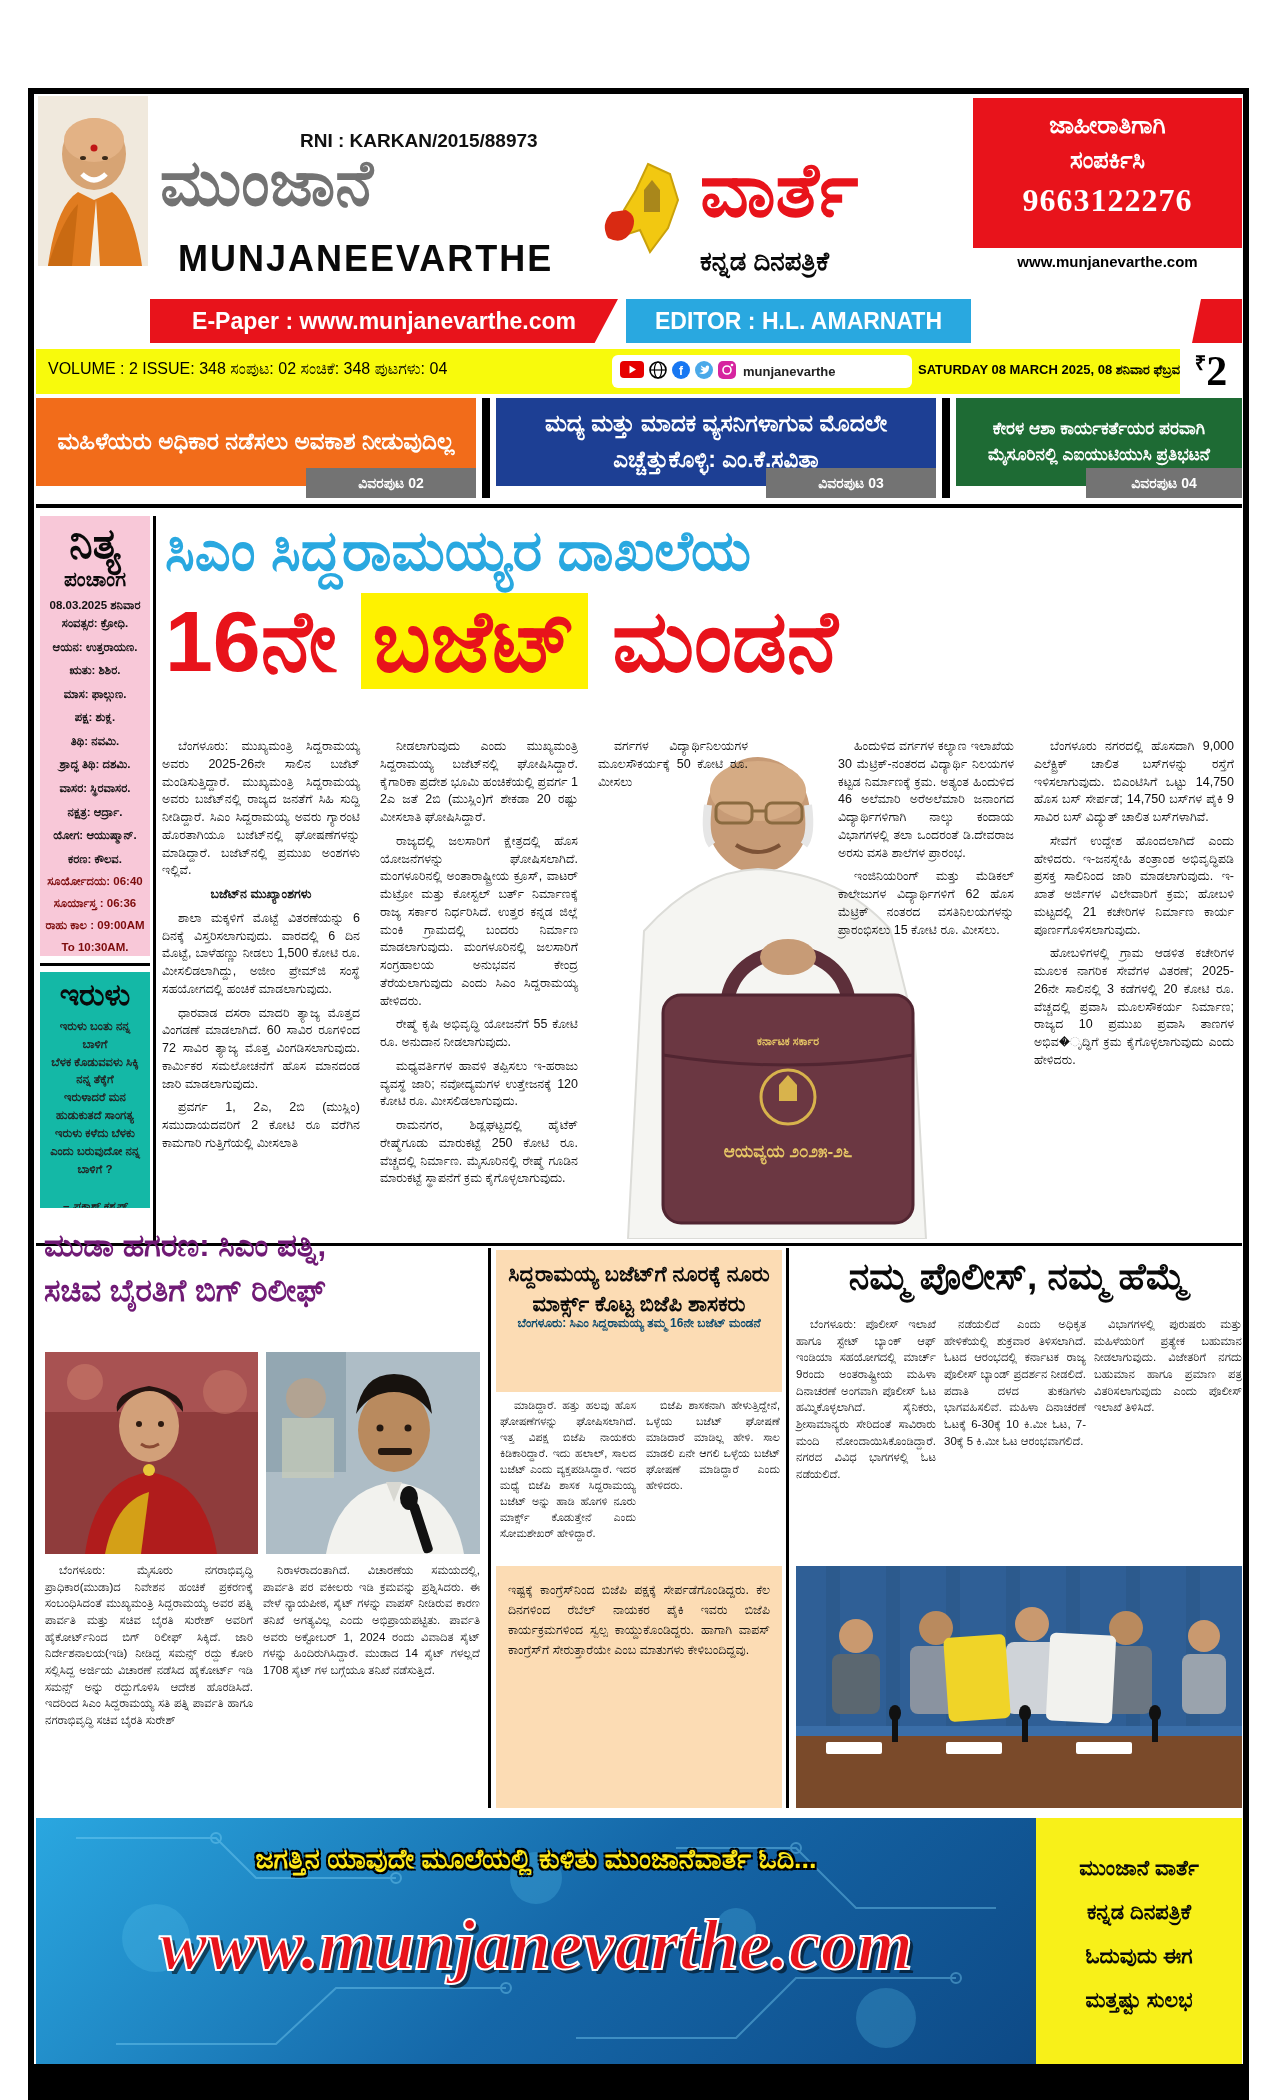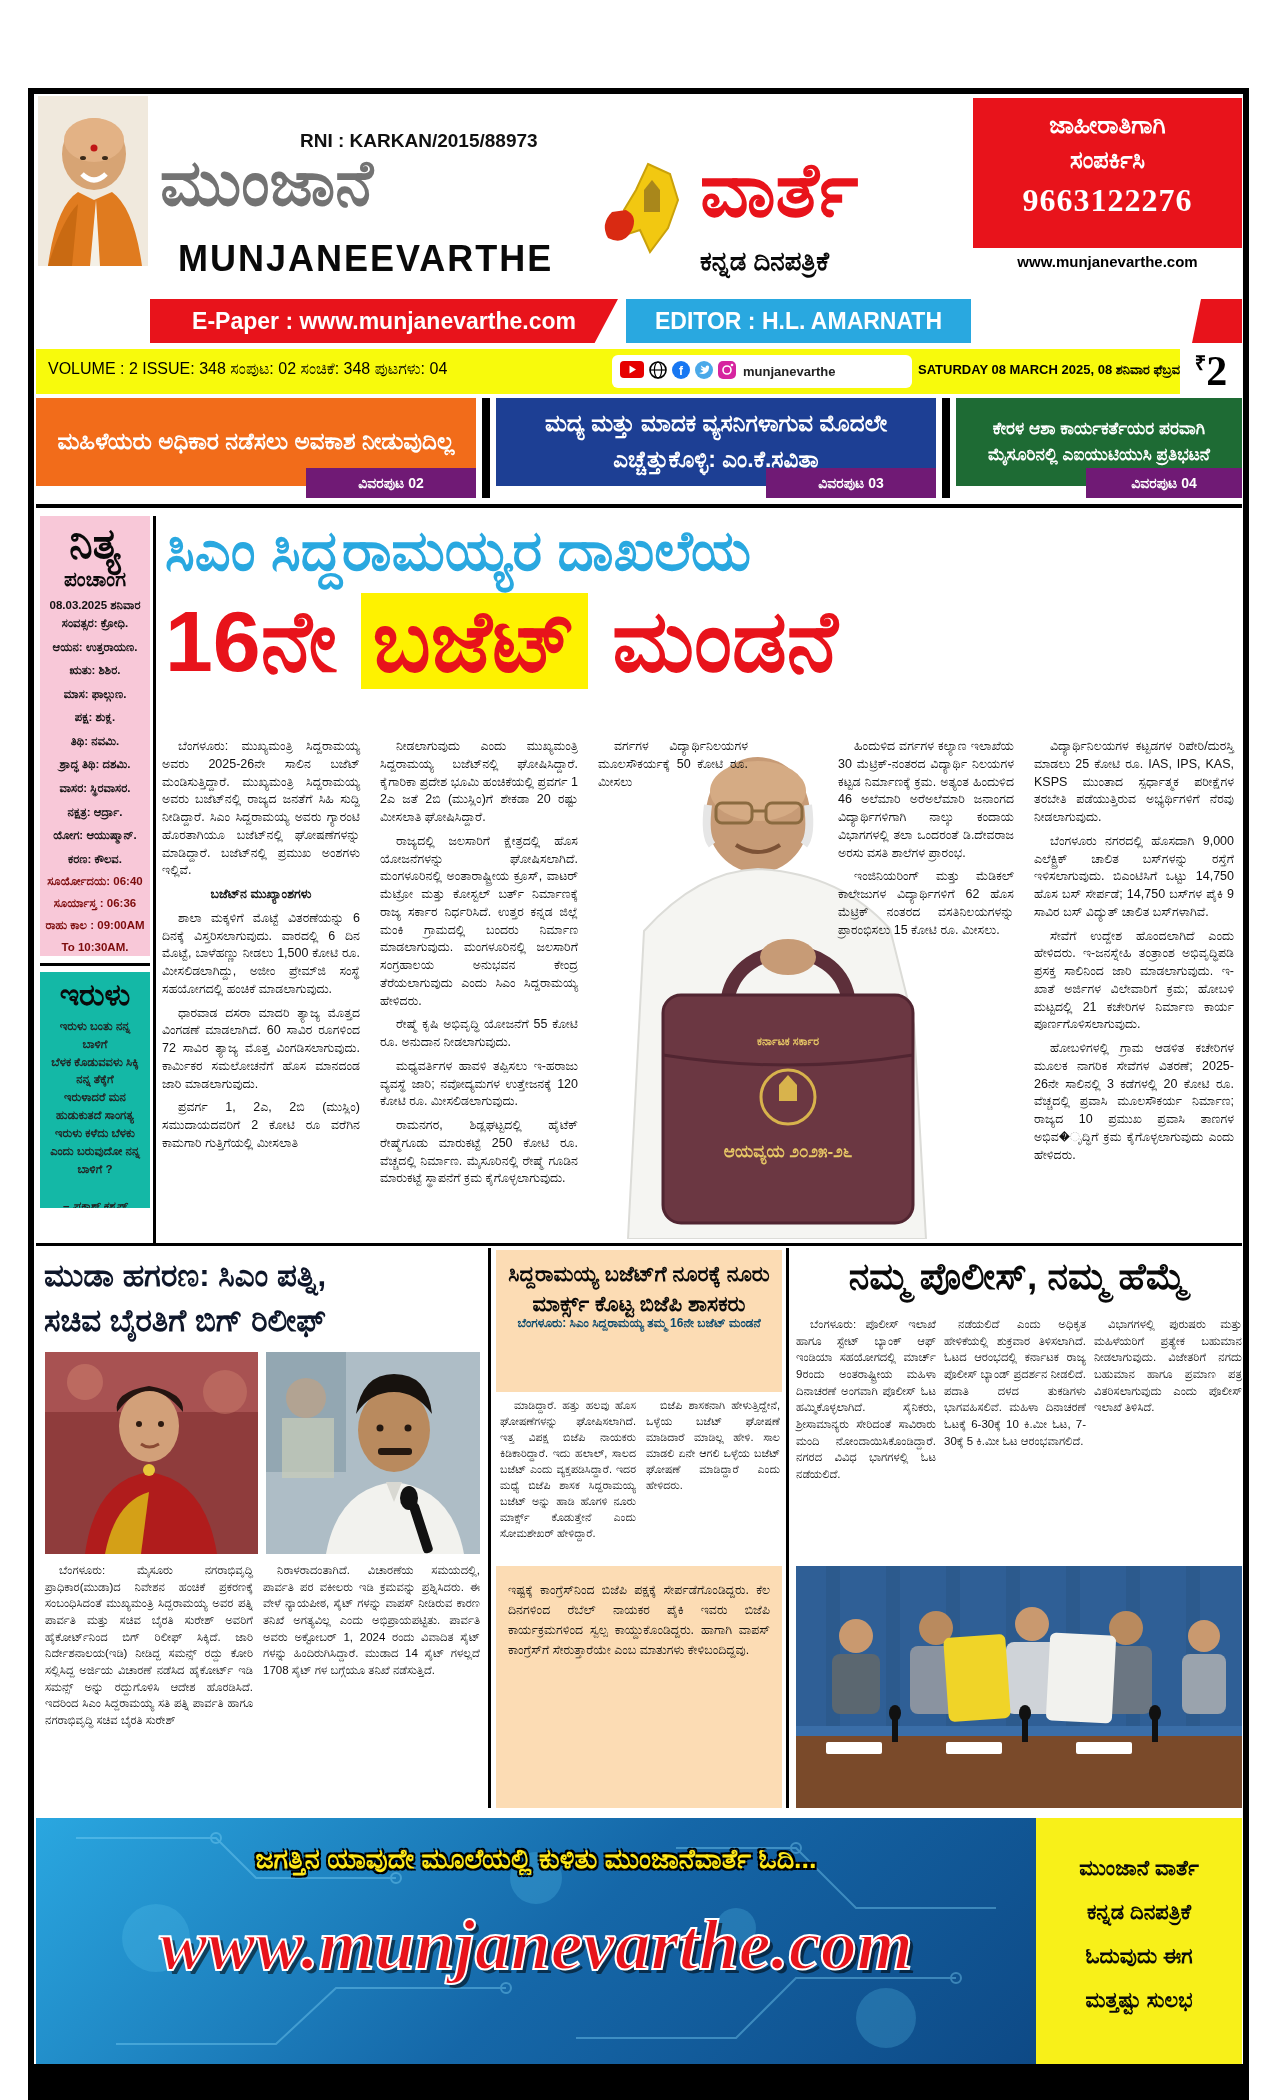--- a/index.html
+++ b/index.html
@@ -7,21 +7,21 @@
   #page{position:relative;width:1275px;height:2100px;background:#ffffff;overflow:hidden;}
   .abs{position:absolute;}
   .blk{background:#000;}
   .justify{text-align:justify;}
   .bodytxt{font-size:12.5px;line-height:1.42;color:#101010;text-align:justify;}
   .bodytxt p{margin:0 0 6px 0;text-indent:16px;}
   .bodytxt p.subhead{text-indent:0;text-align:center;font-weight:bold;}
   .smalltxt{font-size:11.5px;line-height:1.45;color:#101010;text-align:justify;}
   .smalltxt p{margin:0 0 5px 0;text-indent:14px;}
   .teaser{color:#fff;font-weight:800;display:flex;align-items:center;justify-content:center;text-align:center;line-height:1.55;}
-  .pagetag{background:#701a75;color:#fff;font-weight:700;font-size:14px;display:flex;align-items:center;justify-content:center;}
+  .pagetag{background:#737373;color:#fff;font-weight:700;font-size:14px;display:flex;align-items:center;justify-content:center;}
   .panline{font-size:11.5px;line-height:2.05;color:#111;text-align:center;font-weight:600;}
   .sunline{font-size:11.5px;line-height:1.9;color:#7c0b0b;text-align:center;font-weight:800;}
   .poemline{font-size:11.5px;line-height:1.55;color:#222;text-align:center;font-weight:600;}
   .barlabel{color:#fff;font-weight:800;font-size:23px;display:flex;align-items:center;justify-content:center;white-space:nowrap;}
   .icn{display:inline-block;vertical-align:middle;margin-right:5px;}
   svg text{font-family:"Liberation Sans", sans-serif;}
 </style>
 </head>
 <body>
 
@@ -229,31 +229,30 @@
     <p>ರಾಮನಗರ, ಶಿಡ್ಲಘಟ್ಟದಲ್ಲಿ ಹೈಟೆಕ್ ರೇಷ್ಮೆಗೂಡು ಮಾರುಕಟ್ಟೆ 250 ಕೋಟಿ ರೂ. ವೆಚ್ಚದಲ್ಲಿ ನಿರ್ಮಾಣ. ಮೈಸೂರಿನಲ್ಲಿ ರೇಷ್ಮೆ ಗೂಡಿನ ಮಾರುಕಟ್ಟೆ ಸ್ಥಾಪನೆಗೆ ಕ್ರಮ ಕೈಗೊಳ್ಳಲಾಗುವುದು.</p>
   </div>
   <div class="abs bodytxt" style="left:598px;top:738px;width:150px;height:110px;z-index:1;">
     <p>ವರ್ಗಗಳ ವಿದ್ಯಾರ್ಥಿನಿಲಯಗಳ ಮೂಲಸೌಕರ್ಯಕ್ಕೆ 50 ಕೋಟಿ ರೂ. ಮೀಸಲು</p>
   </div>
   <div class="abs bodytxt" style="left:838px;top:738px;width:176px;height:300px;z-index:1;">
     <p>ಹಿಂದುಳಿದ ವರ್ಗಗಳ ಕಲ್ಯಾಣ ಇಲಾಖೆಯ 30 ಮೆಟ್ರಿಕ್-ನಂತರದ ವಿದ್ಯಾರ್ಥಿ ನಿಲಯಗಳ ಕಟ್ಟಡ ನಿರ್ಮಾಣಕ್ಕೆ ಕ್ರಮ. ಅತ್ಯಂತ ಹಿಂದುಳಿದ 46 ಅಲೆಮಾರಿ ಅರೆಅಲೆಮಾರಿ ಜನಾಂಗದ ವಿದ್ಯಾರ್ಥಿಗಳಿಗಾಗಿ ನಾಲ್ಕು ಕಂದಾಯ ವಿಭಾಗಗಳಲ್ಲಿ ತಲಾ ಒಂದರಂತೆ ಡಿ.ದೇವರಾಜ ಅರಸು ವಸತಿ ಶಾಲೆಗಳ ಪ್ರಾರಂಭ.</p>
     <p>ಇಂಜಿನಿಯರಿಂಗ್ ಮತ್ತು ಮೆಡಿಕಲ್ ಕಾಲೇಜುಗಳ ವಿದ್ಯಾರ್ಥಿಗಳಿಗೆ 62 ಹೊಸ ಮೆಟ್ರಿಕ್ ನಂತರದ ವಸತಿನಿಲಯಗಳನ್ನು ಪ್ರಾರಂಭಿಸಲು 15 ಕೋಟಿ ರೂ. ಮೀಸಲು.</p>
   </div>
   <div class="abs bodytxt" style="left:1034px;top:738px;width:200px;height:502px;z-index:1;">
-    <p>ವಿದ್ಯಾರ್ಥಿನಿಲಯಗಳ ಕಟ್ಟಡಗಳ ರಿಪೇರಿ/ದುರಸ್ತಿ ಮಾಡಲು 25 ಕೋಟಿ ರೂ. IAS, IPS, KAS, KSPS ಮುಂತಾದ ಸ್ಪರ್ಧಾತ್ಮಕ ಪರೀಕ್ಷೆಗಳ ತರಬೇತಿ ಪಡೆಯುತ್ತಿರುವ ಅಭ್ಯರ್ಥಿಗಳಿಗೆ ನೆರವು ನೀಡಲಾಗುವುದು.</p>
     <p>ಬೆಂಗಳೂರು ನಗರದಲ್ಲಿ ಹೊಸದಾಗಿ 9,000 ಎಲೆಕ್ಟ್ರಿಕ್ ಚಾಲಿತ ಬಸ್‌ಗಳನ್ನು ರಸ್ತೆಗೆ ಇಳಿಸಲಾಗುವುದು. ಬಿಎಂಟಿಸಿಗೆ ಒಟ್ಟು 14,750 ಹೊಸ ಬಸ್ ಸೇರ್ಪಡೆ; 14,750 ಬಸ್‌ಗಳ ಪೈಕಿ 9 ಸಾವಿರ ಬಸ್ ವಿದ್ಯುತ್ ಚಾಲಿತ ಬಸ್‌ಗಳಾಗಿವೆ.</p>
     <p>ಸೇವೆಗೆ ಉದ್ದೇಶ ಹೊಂದಲಾಗಿದೆ ಎಂದು ಹೇಳಿದರು. ಇ-ಜನಸ್ನೇಹಿ ತಂತ್ರಾಂಶ ಅಭಿವೃದ್ಧಿಪಡಿ ಪ್ರಸಕ್ತ ಸಾಲಿನಿಂದ ಜಾರಿ ಮಾಡಲಾಗುವುದು. ಇ-ಖಾತೆ ಅರ್ಜಿಗಳ ವಿಲೇವಾರಿಗೆ ಕ್ರಮ; ಹೋಬಳಿ ಮಟ್ಟದಲ್ಲಿ 21 ಕಚೇರಿಗಳ ನಿರ್ಮಾಣ ಕಾರ್ಯ ಪೂರ್ಣಗೊಳಿಸಲಾಗುವುದು.</p>
     <p>ಹೋಬಳಿಗಳಲ್ಲಿ ಗ್ರಾಮ ಆಡಳಿತ ಕಚೇರಿಗಳ ಮೂಲಕ ನಾಗರಿಕ ಸೇವೆಗಳ ವಿತರಣೆ; 2025-26ನೇ ಸಾಲಿನಲ್ಲಿ 3 ಕಡೆಗಳಲ್ಲಿ 20 ಕೋಟಿ ರೂ. ವೆಚ್ಚದಲ್ಲಿ ಪ್ರವಾಸಿ ಮೂಲಸೌಕರ್ಯ ನಿರ್ಮಾಣ; ರಾಜ್ಯದ 10 ಪ್ರಮುಖ ಪ್ರವಾಸಿ ತಾಣಗಳ ಅಭಿವ�ೃದ್ಧಿಗೆ ಕ್ರಮ ಕೈಗೊಳ್ಳಲಾಗುವುದು ಎಂದು ಹೇಳಿದರು.</p>
   </div>
 
   <div class="abs blk" style="left:36px;top:1243px;width:1206px;height:3px;"></div>
   <div class="abs blk" style="left:488px;top:1248px;width:3px;height:560px;"></div>
   <div class="abs blk" style="left:786px;top:1248px;width:3px;height:560px;"></div>
 
-  <div class="abs" style="left:44px;top:1254px;width:436px;font-size:31px;font-weight:900;color:#0f172a;line-height:1.45;">
+  <div class="abs" style="left:44px;top:1224px;width:436px;font-size:31px;font-weight:900;color:#701a75;line-height:1.45;">
     <div>ಮುಡಾ ಹಗರಣ: ಸಿಎಂ ಪತ್ನಿ,</div>
     <div>ಸಚಿವ ಬೈರತಿಗೆ ಬಿಗ್ ರಿಲೀಫ್</div>
   </div>
 
   <div class="abs" style="left:45px;top:1352px;width:213px;height:202px;overflow:hidden;">
     <svg width="213" height="202" viewBox="0 0 213 202">
       <rect width="213" height="202" fill="#8f3c3c"></rect>
       <rect width="213" height="60" fill="#a85252"></rect>
       <circle cx="40" cy="30" r="18" fill="#c97b6a" opacity="0.6"></circle>
       <circle cx="180" cy="40" r="22" fill="#c97b6a" opacity="0.5"></circle>

